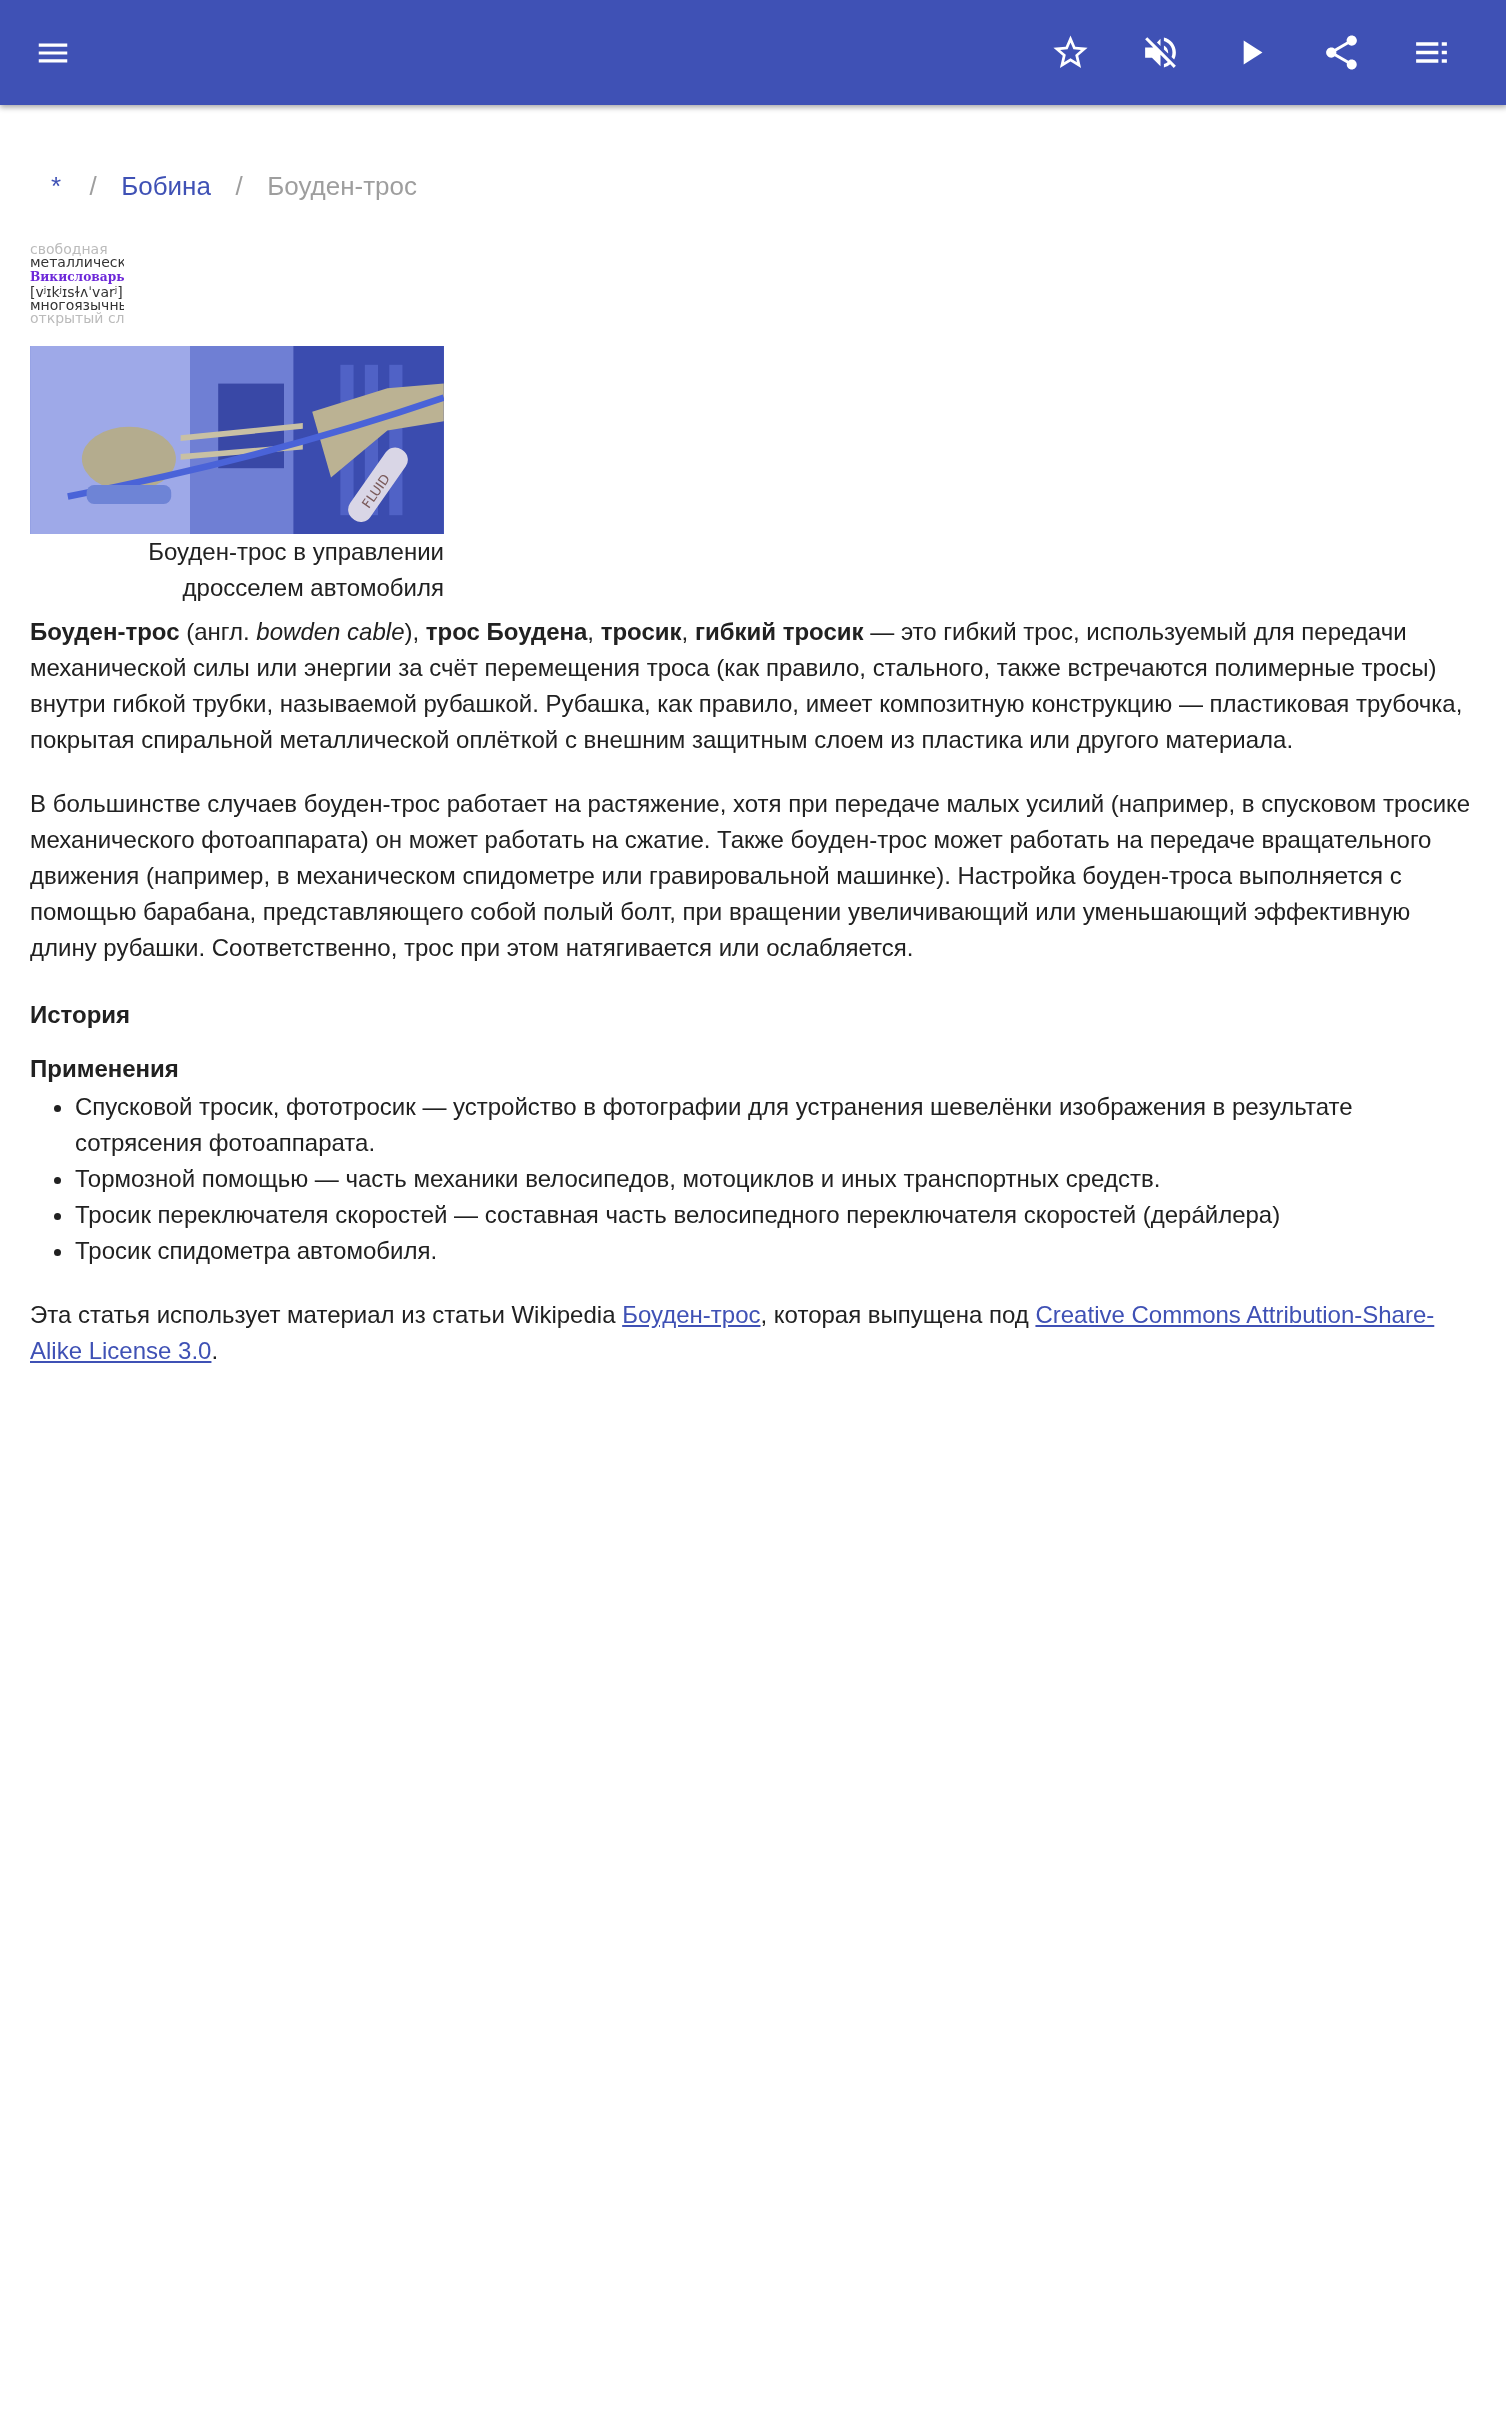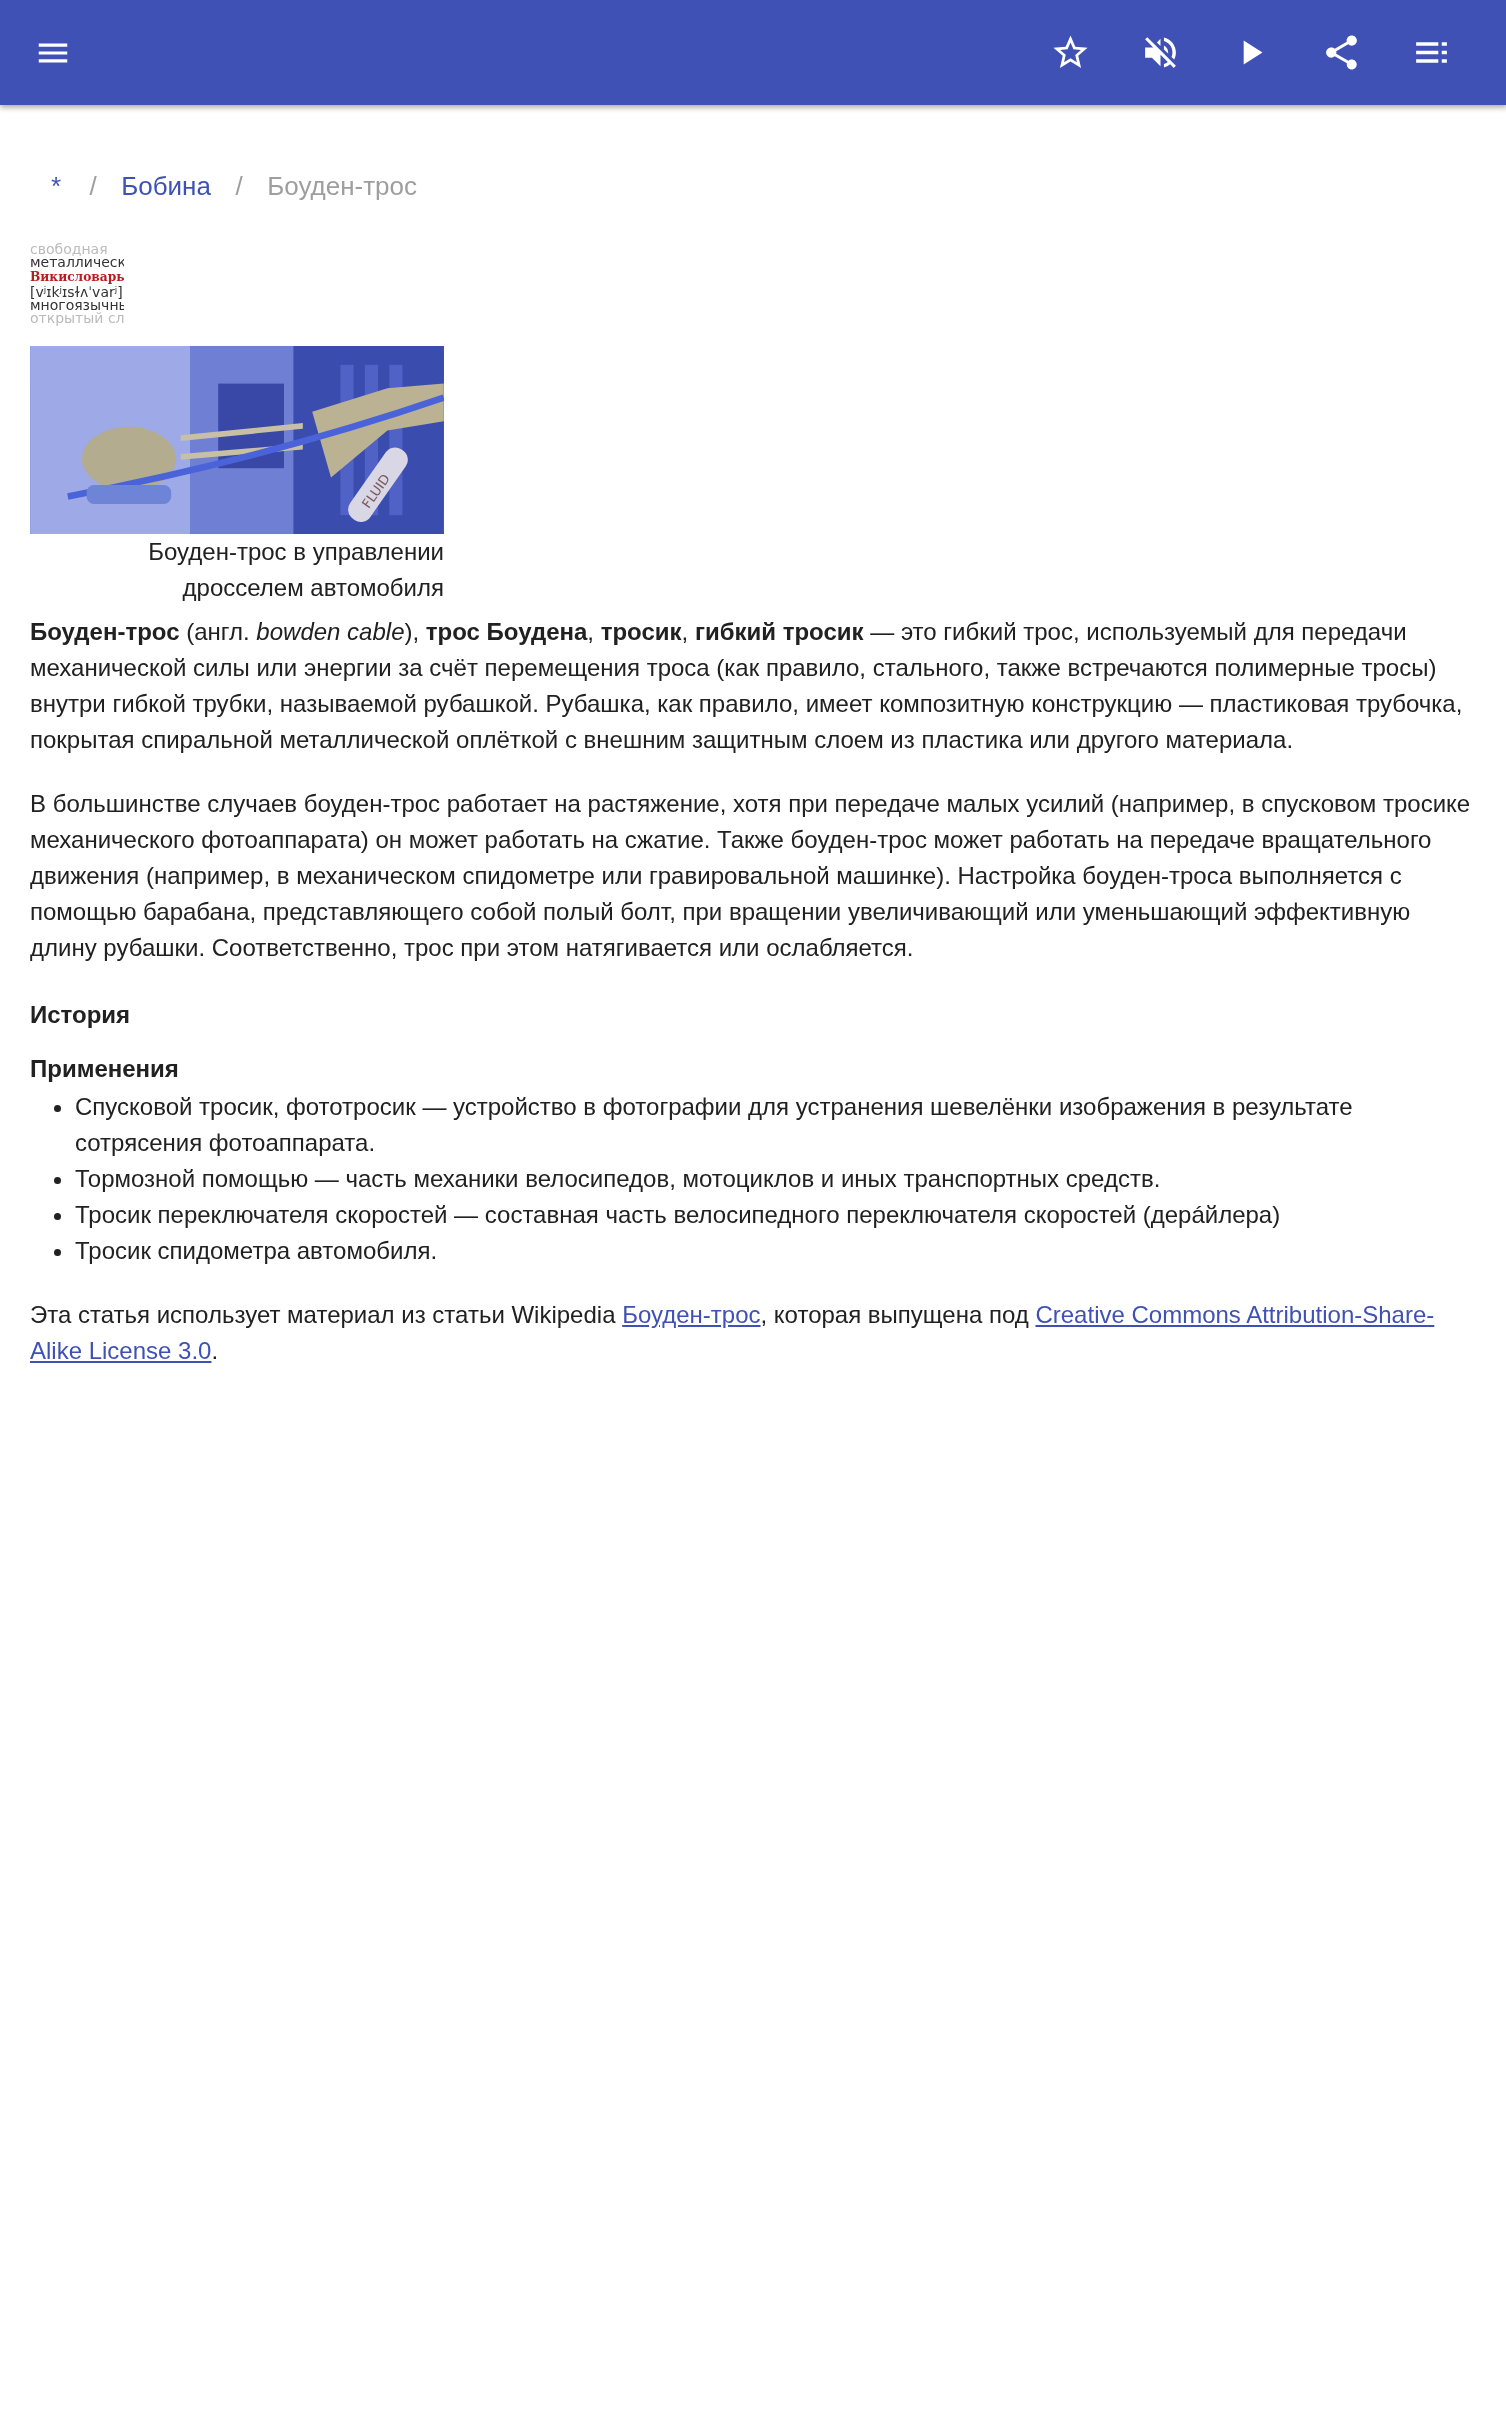--- a/index.html
+++ b/index.html
@@ -68,21 +68,21 @@
   .wikt-logo {
     width: 94px;
     height: 90px;
     overflow: hidden;
     font-family: "DejaVu Sans", sans-serif;
     color: #333;
     margin-bottom: 13px;
   }
   .wikt-logo .l { font-size: 14px; line-height: 13px; white-space: nowrap; }
   .wikt-logo .l.fade { color: #bbb; }
-  .wikt-logo .l.title { font-family: "DejaVu Serif", serif; font-weight: bold; font-size: 12.2px; color: #b91c1c; line-height: 17px; }
+  .wikt-logo .l.title { font-family: "DejaVu Serif", serif; font-weight: bold; font-size: 12.2px; color: #6d28d9; line-height: 17px; }
   .wikt-line { margin: 0; }
   .wikt-line b { font-weight: bold; }
   .figure-img {
     width: 414px;
     height: 188px;
     display: block;
     background: linear-gradient(135deg, #9aa7e8 0%, #7a89d6 30%, #3f4fb0 55%, #2a3a9a 75%, #5b6ccc 100%);
     position: relative;
     overflow: hidden;
   }

